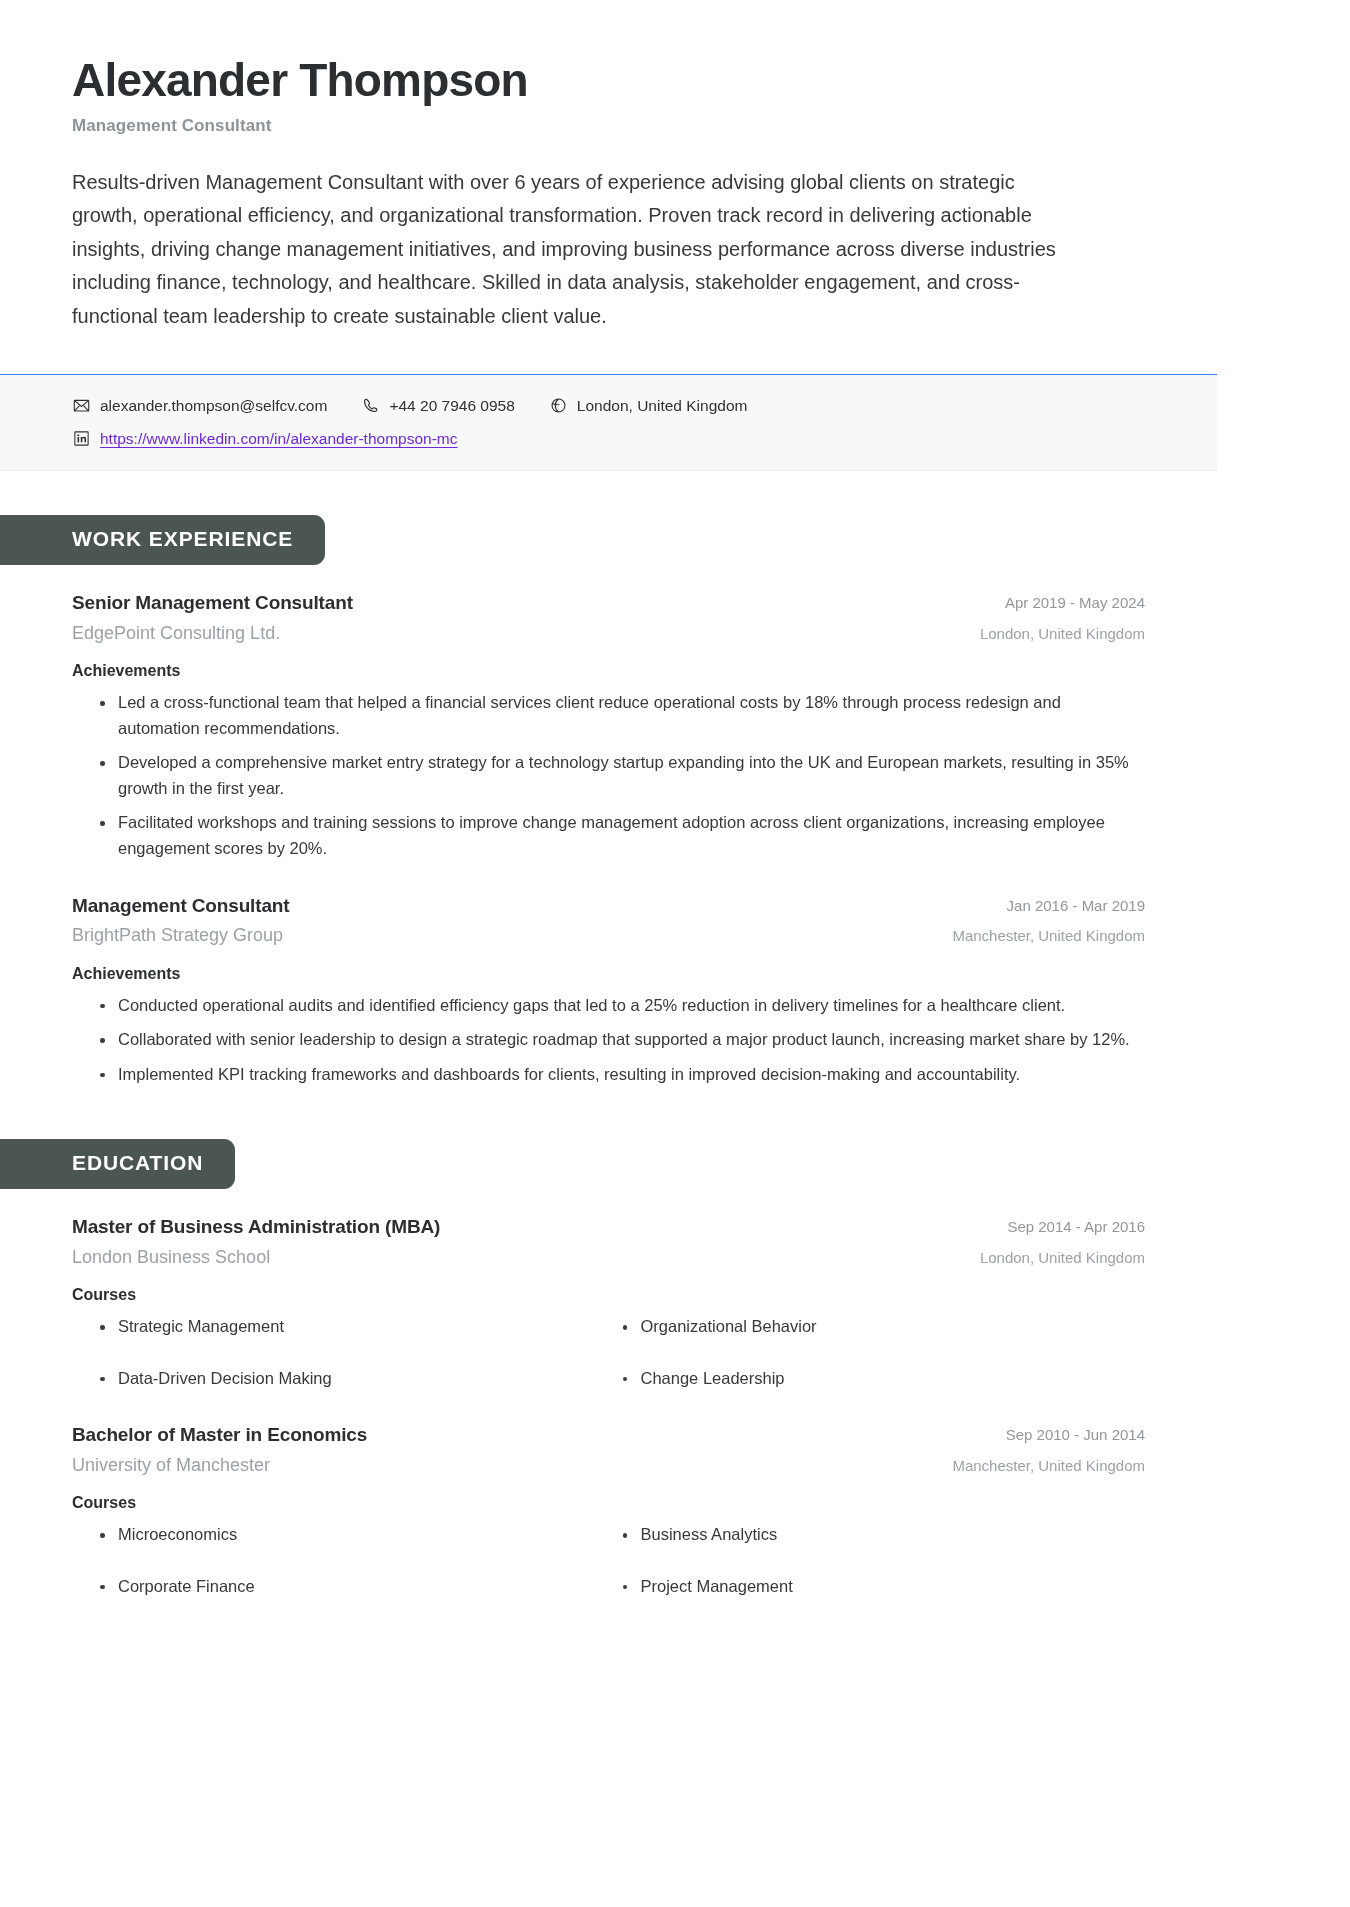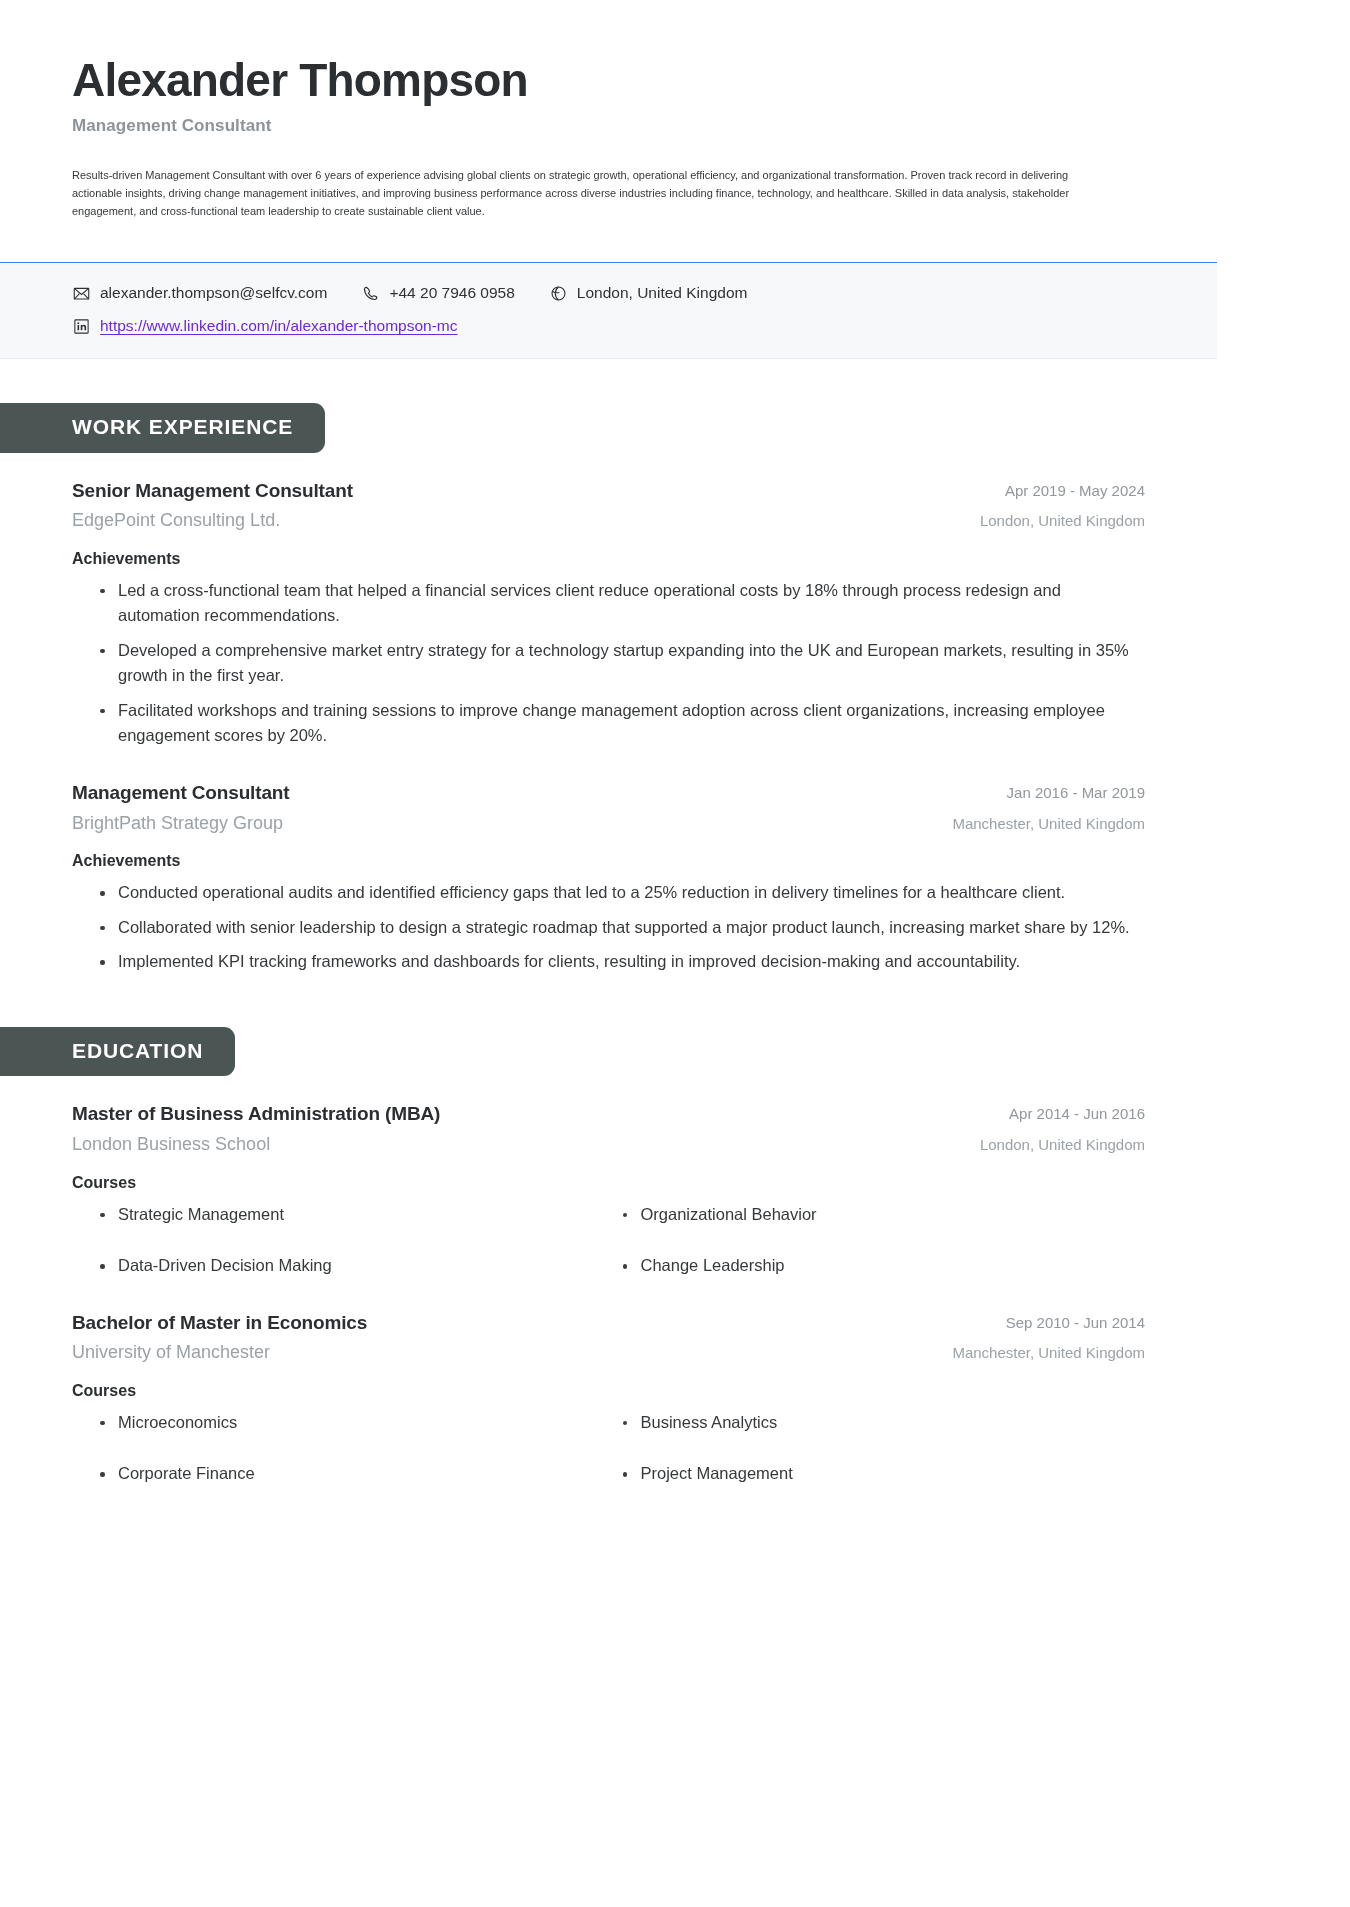--- a/index.html
+++ b/index.html
@@ -36,21 +36,21 @@
   .job-subtitle {
     margin-top: 9px;
     font-size: 17px;
     font-weight: 700;
     color: #8d9499;
     letter-spacing: 0.1px;
   }
 
   .summary {
     margin-top: 30px;
-    font-size: 11px;
+    font-size: 20px;
     line-height: 1.68;
     color: #36393b;
     max-width: 1010px;
     text-align: left;
   }
 
   
   .contact-bar {
     margin-top: 41px;
     width: 100%;
@@ -340,21 +340,21 @@
     <div class="section-badge">EDUCATION</div>
     <div class="section-body">
 
       <div class="entry">
         <div class="entry-head">
           <div class="entry-left">
             <div class="entry-title">Master of Business Administration (MBA)</div>
             <div class="entry-org">London Business School</div>
           </div>
           <div class="entry-right">
-            <div class="entry-date">Apr 2014 - Jun 2016</div>
+            <div class="entry-date">Sep 2014 - Apr 2016</div>
             <div class="entry-loc">London, United Kingdom</div>
           </div>
         </div>
         <div class="sub-label">Courses</div>
         <div class="courses-grid">
           <div class="course-item">Strategic Management</div>
           <div class="course-item">Organizational Behavior</div>
           <div class="course-item">Data-Driven Decision Making</div>
           <div class="course-item">Change Leadership</div>
         </div>

